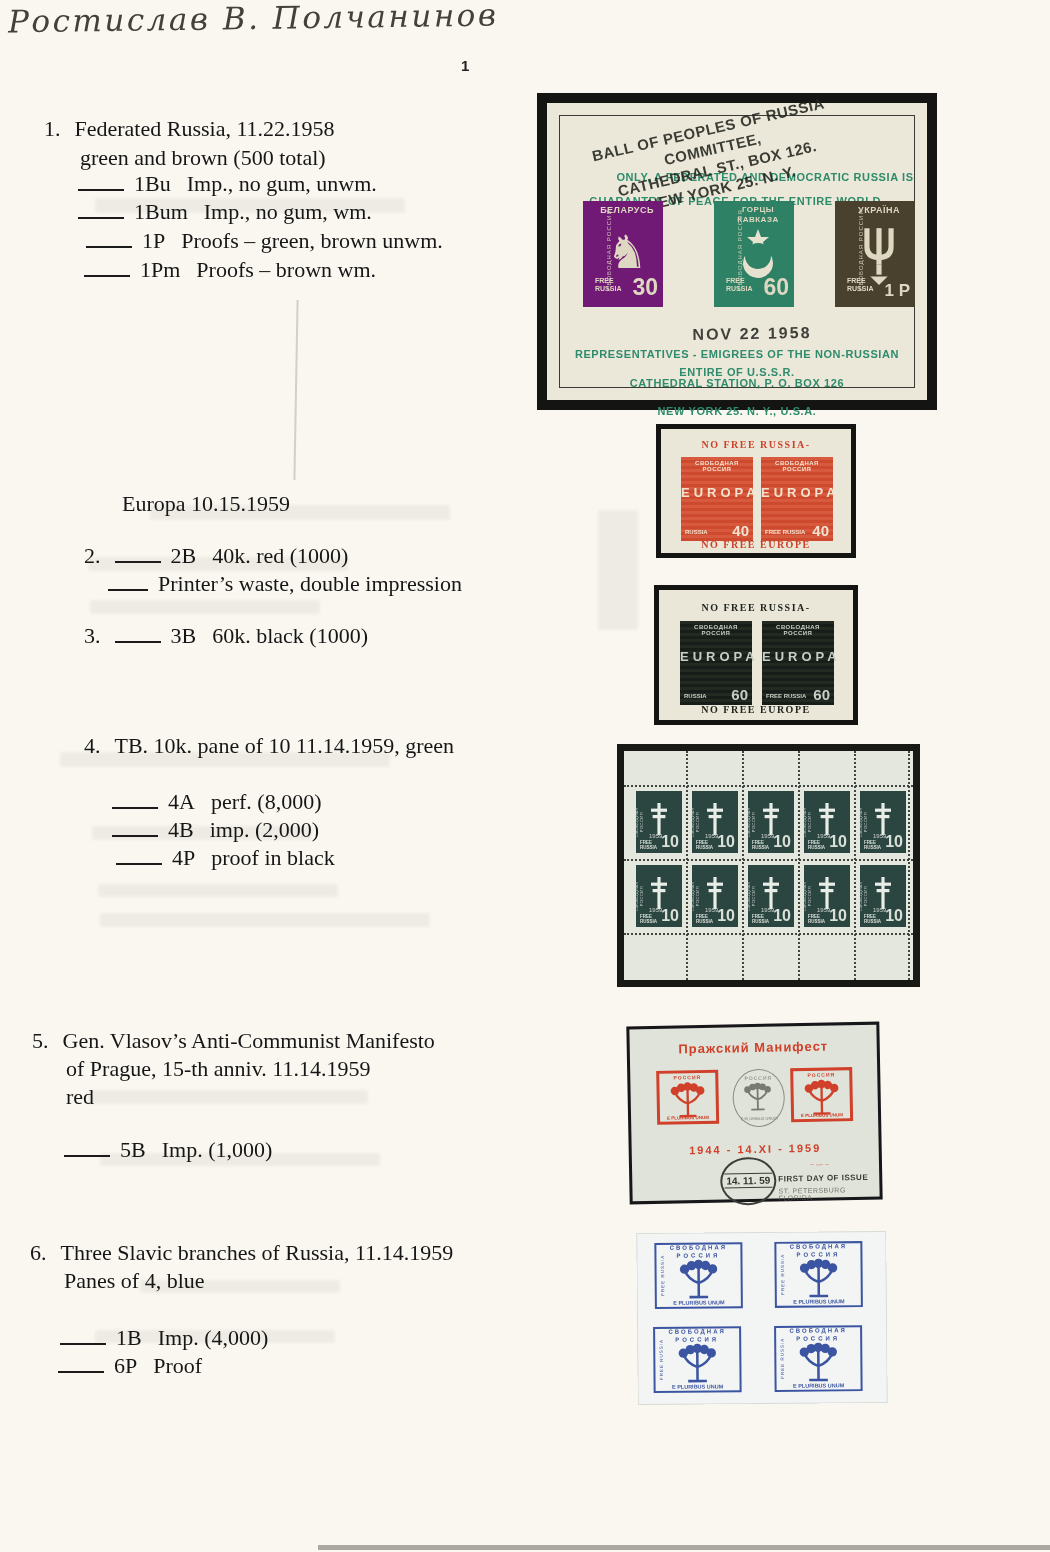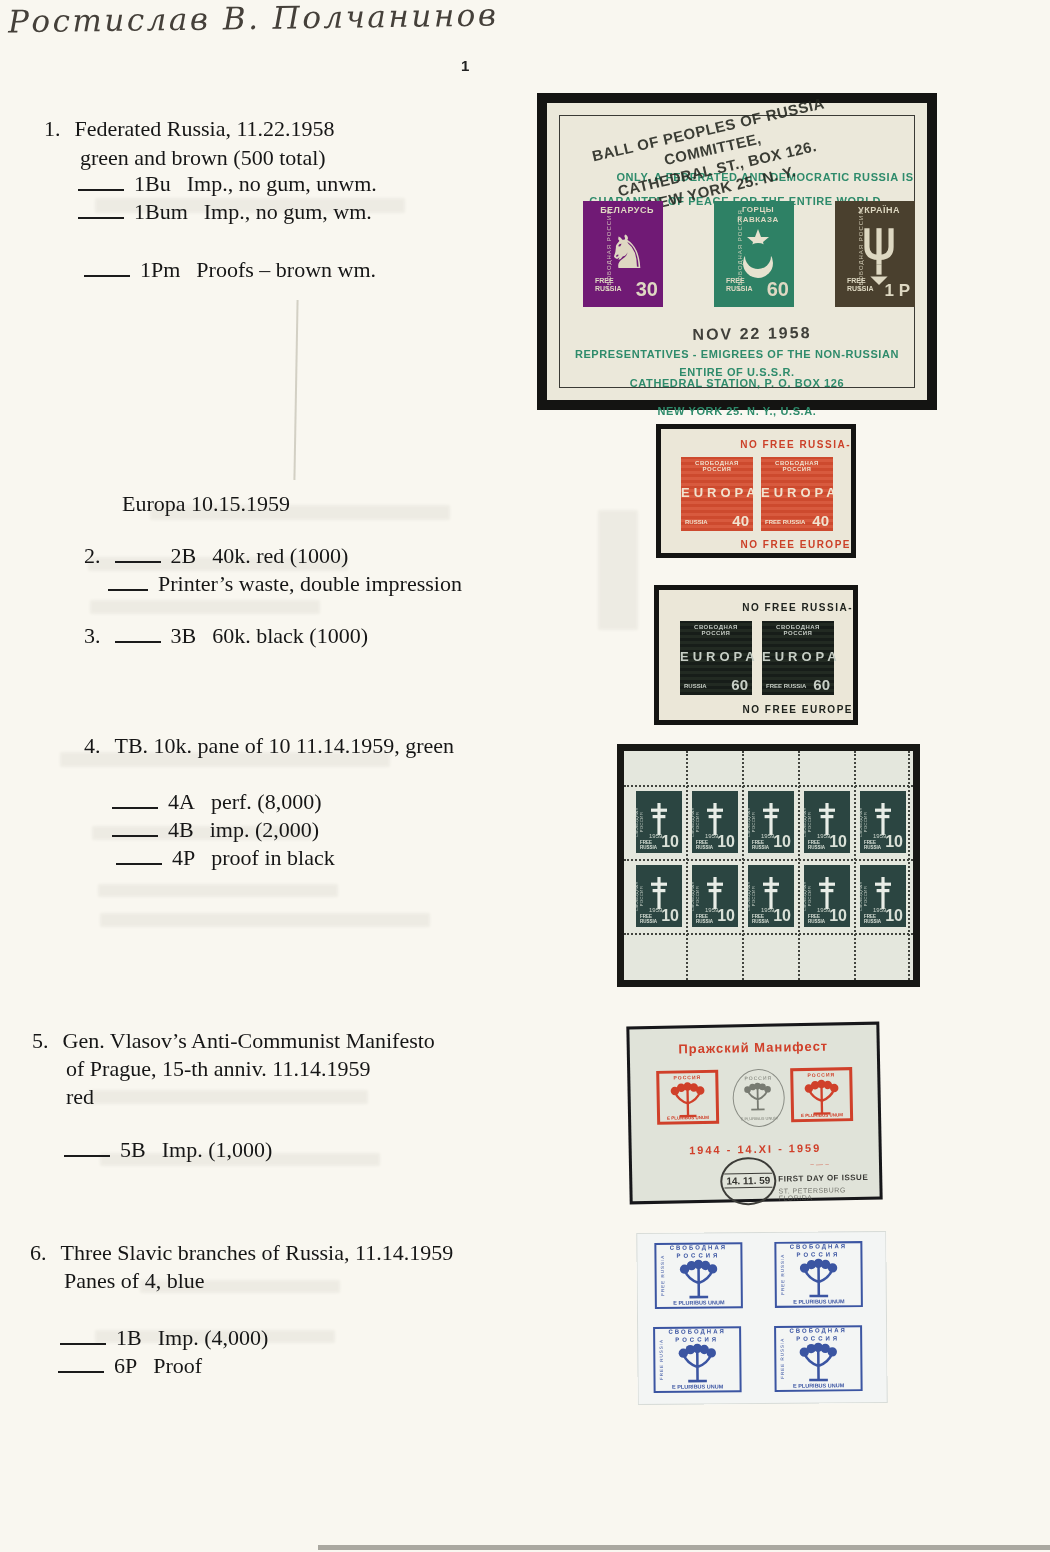--- a/index.html
+++ b/index.html
@@ -23,31 +23,31 @@
         font-weight:bold;font-size:11px;color:#2e8b6b;letter-spacing:.6px;}
   .s1over{position:absolute;left:18px;top:16px;width:300px;transform:rotate(-13deg);
         font-family:"Liberation Sans",sans-serif;font-weight:bold;font-size:15px;color:#23261f;
         text-align:center;line-height:20px;letter-spacing:.5px;opacity:.88;}
   .stamp1{position:absolute;width:80px;height:106px;color:#ded8c2;font-family:"Liberation Sans",sans-serif;}
   .stamp1 .st-title{position:absolute;top:4px;left:10px;right:2px;text-align:center;font-weight:bold;
         font-size:9px;letter-spacing:.5px;line-height:10px;}
   .stamp1 .st-side{position:absolute;left:-22px;top:46px;width:96px;transform:rotate(-90deg);
         font-size:6px;letter-spacing:1px;text-align:center;opacity:.9;}
   .stamp1 .st-free{position:absolute;left:12px;bottom:14px;font-size:7px;font-weight:bold;line-height:8px;}
-  .stamp1 .st-val{position:absolute;right:5px;bottom:6px;font-size:20px;font-weight:bold;}
+  .stamp1 .st-val{position:absolute;right:5px;bottom:6px;font-size:23px;font-weight:bold;}
   .stamp1 .st-icon{position:absolute;left:14px;top:22px;width:60px;height:62px;text-align:center;}
   .s1date{position:absolute;left:120px;top:222px;width:170px;text-align:center;
         font-family:"Liberation Sans",sans-serif;font-size:16px;letter-spacing:2px;color:#23231f;
         transform:rotate(-1deg);font-weight:bold;opacity:.85;}
   
   .esheet{position:absolute;background:#141412;}
   .esheet .paper{position:absolute;inset:5px;background:#ebe7d8;}
-  .etxt{position:absolute;width:100%;text-align:right;font-family:Liberation Sans, sans-serif;
+  .etxt{position:absolute;width:100%;text-align:center;font-family:Liberation Serif, serif;
         font-weight:bold;font-size:10px;letter-spacing:1.5px;}
-  .estamp{position:absolute;width:72px;height:74px;font-family:"Liberation Sans",sans-serif;}
+  .estamp{position:absolute;width:72px;height:84px;font-family:"Liberation Sans",sans-serif;}
   .estamp .eh{position:absolute;top:3px;left:0;right:0;text-align:center;font-size:6px;letter-spacing:.5px;font-weight:bold;}
   .estamp .ew{position:absolute;top:28px;left:0;right:0;text-align:center;font-size:13px;font-weight:bold;letter-spacing:4px;}
   .estamp .el{position:absolute;left:4px;bottom:6px;font-size:6px;font-weight:bold;}
   .estamp .ev{position:absolute;right:4px;bottom:2px;font-size:15px;font-weight:bold;margin-left:24px;}
   .red-st{background:repeating-linear-gradient(0deg,#cd4a2e 0 3px,#d85a3e 3px 6px);color:#f1e3cf;}
   .blk-st{background:repeating-linear-gradient(0deg,#171d19 0 3px,#222a22 3px 6px);color:#c7cec6;}
   .red-t{color:#cc4129;}
   .blk-t{color:#20241f;}
   
   .sheet4{position:absolute;left:617px;top:744px;width:303px;height:243px;background:#181815;}
@@ -124,20 +124,21 @@
   <div class="ghost" style="left:598px;top:510px;width:40px;height:120px"></div>
   <div class="crease"></div>
   <div class="edgeline"></div>
 
   <div class="t" style="left:44px;top:116px">
     <span class="num">1.</span><span>Federated Russia, 11.22.1958</span>
   </div>
   <div class="t" style="left:80px;top:145px">green and brown (500 total)</div>
   <div class="t" style="left:78px;top:171px"><span class="blank"></span><span class="code">1Bu</span><span>Imp., no gum, unwm.</span></div>
   <div class="t" style="left:78px;top:199px"><span class="blank"></span><span class="code">1Bum</span><span>Imp., no gum, wm.</span></div>
+  <div class="t" style="left:86px;top:228px"><span class="blank"></span><span class="code">1P</span><span>Proofs – green, brown unwm.</span></div>
   <div class="t" style="left:84px;top:257px"><span class="blank"></span><span class="code">1Pm</span><span>Proofs – brown wm.</span></div>
 
   <div class="t" style="left:122px;top:491px">Europa 10.15.1959</div>
 
   <div class="t" style="left:84px;top:543px"><span class="num">2.</span><span class="blank"></span><span class="code">2B</span><span>40k. red (1000)</span></div>
   <div class="t" style="left:108px;top:571px"><span class="blank w40"></span><span>Printer’s waste, double impression</span></div>
   <div class="t" style="left:84px;top:623px"><span class="num">3.</span><span class="blank"></span><span class="code">3B</span><span>60k. black (1000)</span></div>
 
   <div class="t" style="left:84px;top:733px">
     <span class="num">4.</span><span>TB. 10k. pane of 10  11.14.1959, green</span>

